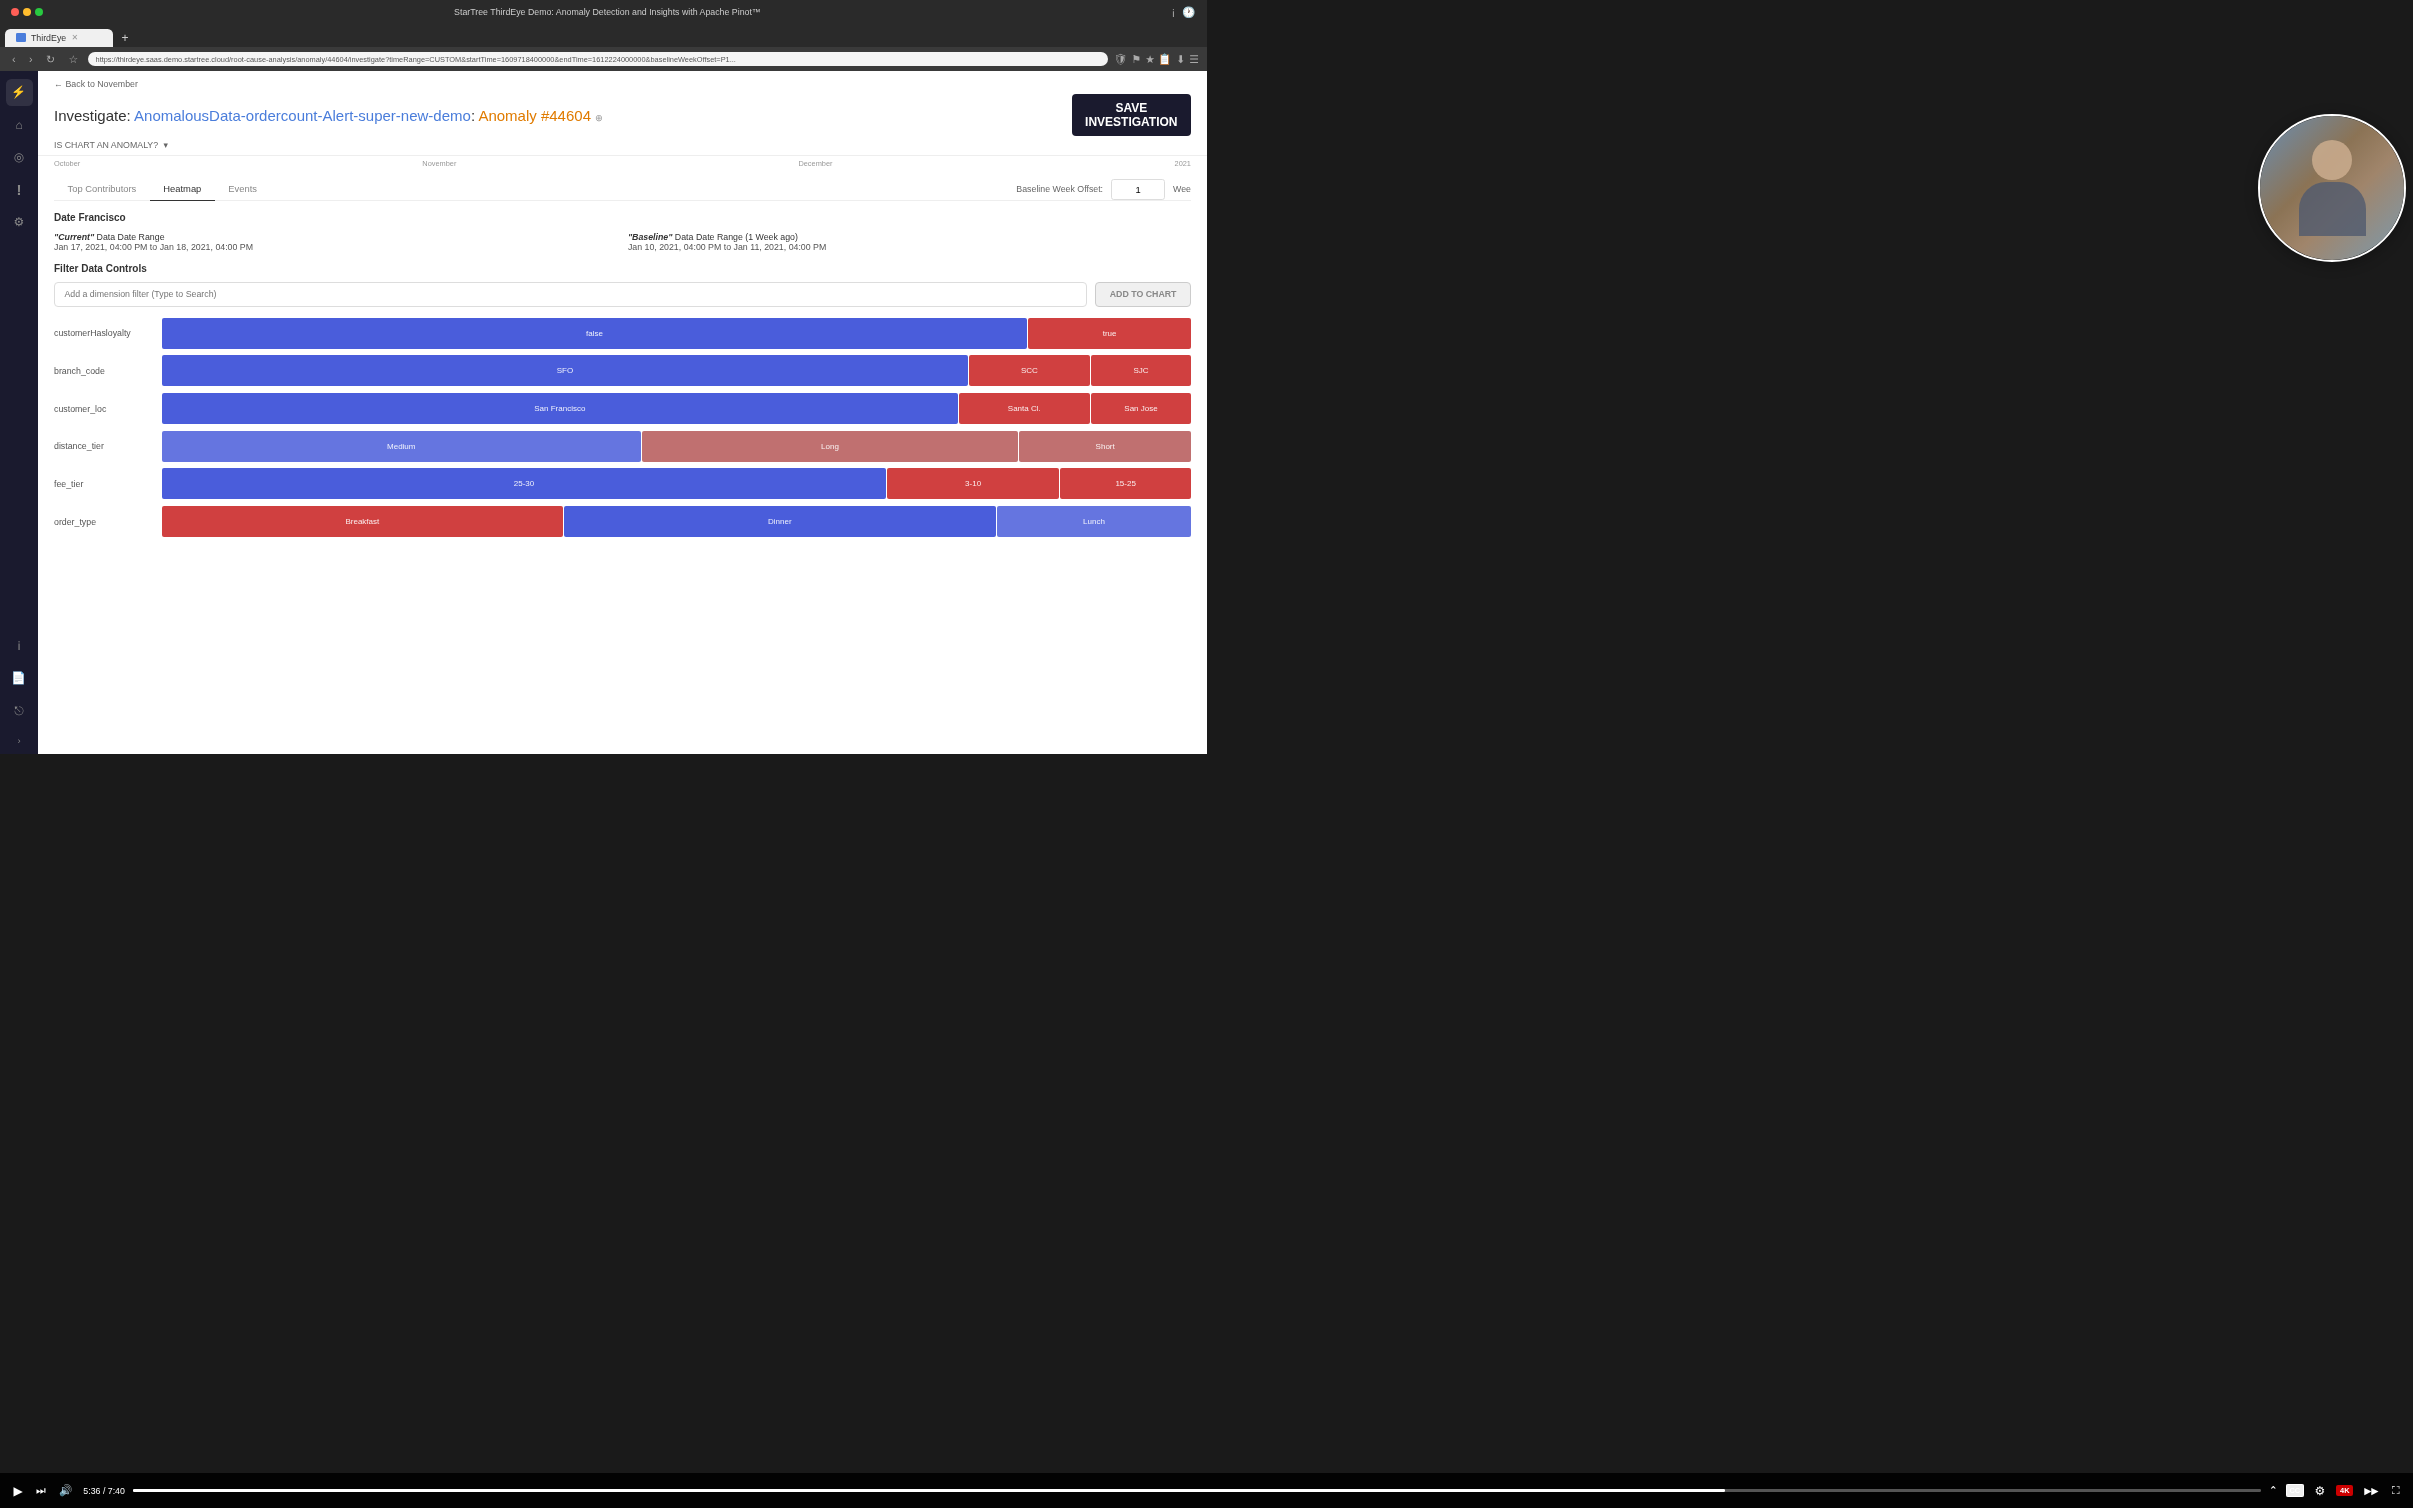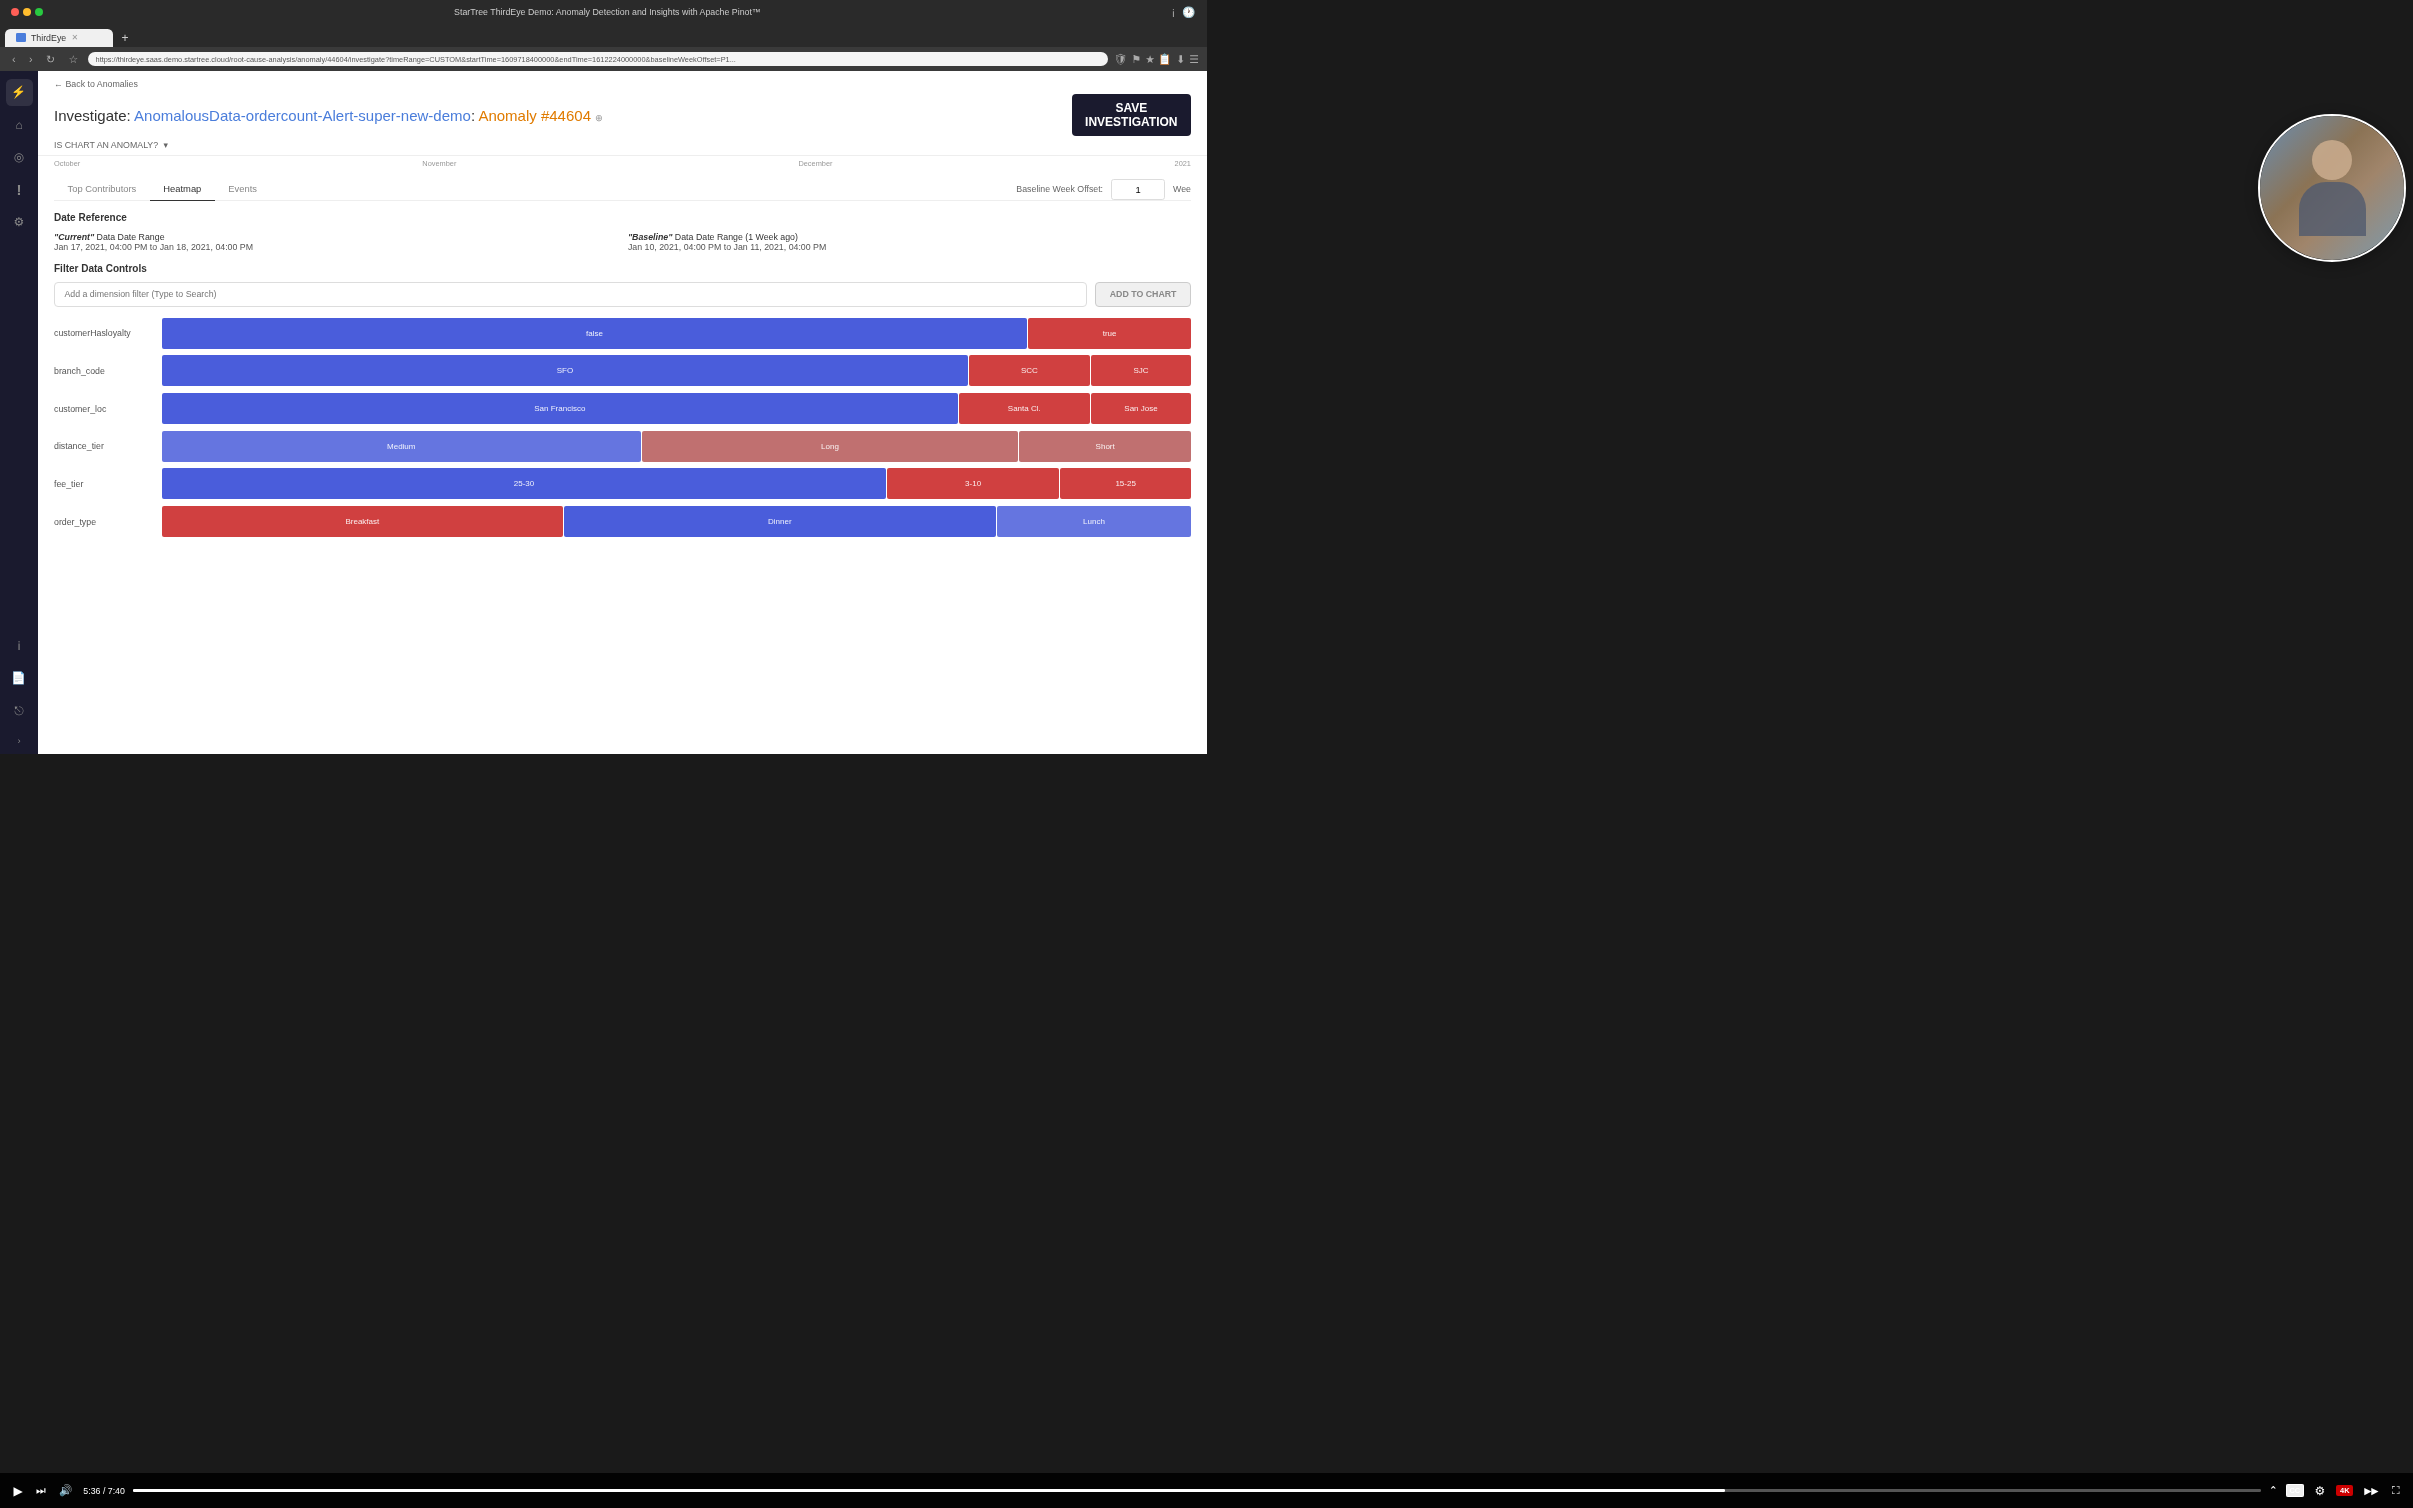--- a/index.html
+++ b/index.html
@@ -165,21 +165,21 @@
       <div class="sidebar-icon">⎋</div>
     </div>
     <div class="sidebar-chevron">›</div>
   </div>
 
   <div class="main">
 
     <div class="page-header">
       <div class="back-link">
         <span>←</span>
-        <span>Back to Anomalies</span>
+        <span>Back to November</span>
       </div>
       <div class="page-title-row">
         <div class="page-title">
           <span>Investigate: </span><span class="link-blue">AnomalousData-ordercount-Alert-super-new-demo</span><span>: </span><span class="link-orange">Anomaly #44604</span><span class="info-icon">⊕</span>
         </div>
         <button class="save-btn">SAVE<br>INVESTIGATION</button>
       </div>
       <div class="anomaly-badge">
         <span class="anomaly-label">IS CHART AN ANOMALY?</span>
         <span class="anomaly-dropdown">▾</span>
@@ -202,21 +202,21 @@
         <div class="tab-item">Events</div>
         <div class="tabs-right">
           <span class="baseline-label">Baseline Week Offset:</span>
           <input class="baseline-input" value="1" style="">
           <span class="week-label">Wee</span>
         </div>
       </div>
     </div>
 
     <div class="date-reference">
-      <div class="section-title">Date Reference</div>
+      <div class="section-title">Date Francisco</div>
       <div class="date-grid">
         <div class="date-item">
           <span class="date-label"><em>"Current"</em> Data Date Range</span>
           <div class="date-value">Jan 17, 2021, 04:00 PM to Jan 18, 2021, 04:00 PM</div>
         </div>
         <div class="date-item">
           <span class="date-label"><em>"Baseline"</em> Data Date Range (1 Week ago)</span>
           <div class="date-value">Jan 10, 2021, 04:00 PM to Jan 11, 2021, 04:00 PM</div>
         </div>
       </div>

